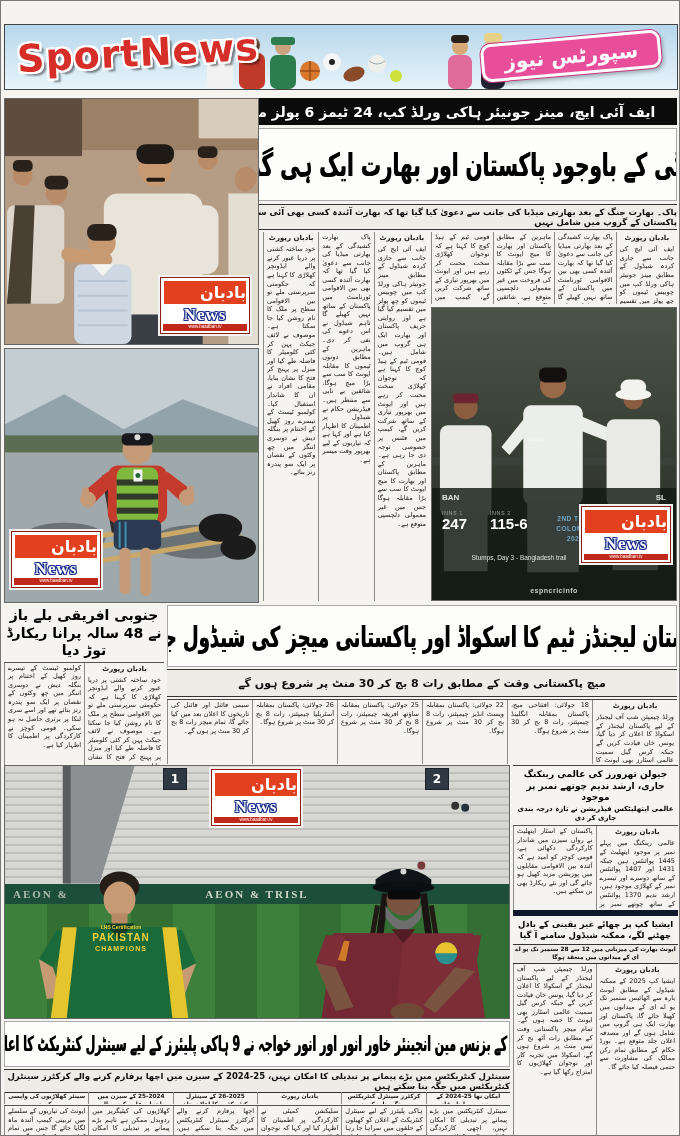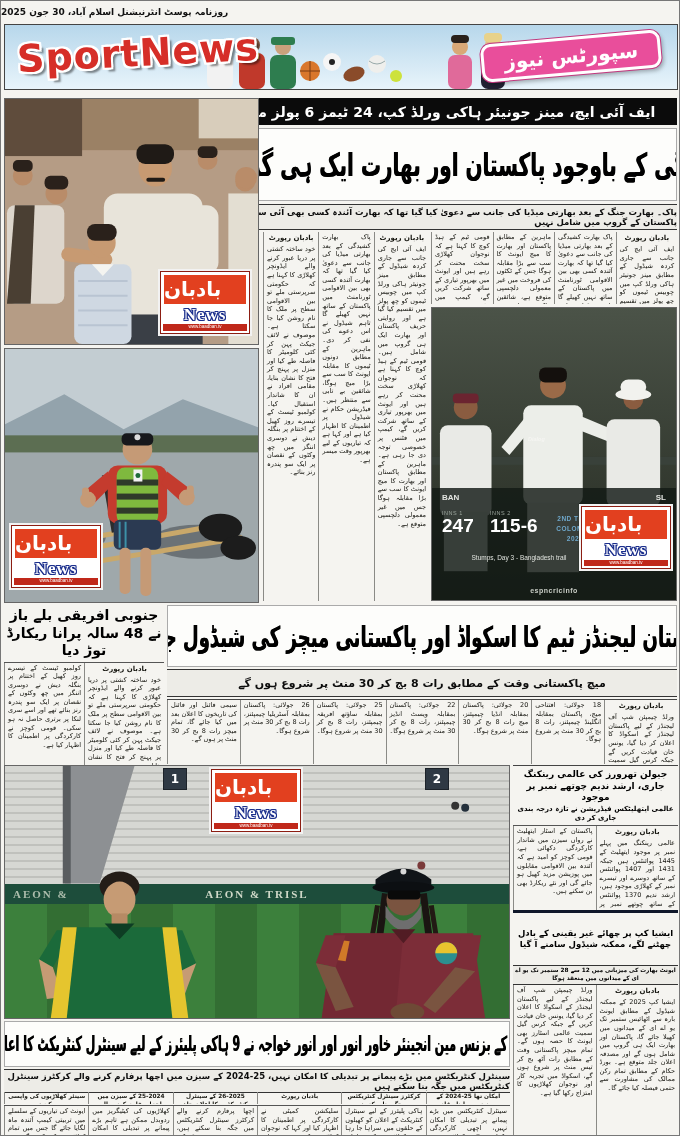--- a/index.html
+++ b/index.html
@@ -30,34 +30,34 @@
   .cols{display:flex;direction:rtl;}
   .c{flex:1;border-left:1px solid #8a8a86;padding:1px 3px;font-size:6.5px;line-height:1.32;
      text-align:justify;color:#15150f;overflow:hidden;direction:rtl;}
   .dl{font-weight:bold;text-align:center;font-size:7px;margin:1px 0 2px;}
   .mh{font-weight:bold;text-align:center;font-size:14px;line-height:1.25;direction:rtl;color:#000;}
   
   .photo{border:1px solid #666;box-sizing:border-box;overflow:hidden;background:#999;}
   .photo svg{display:block;width:100%;height:100%;}
   
   .bn{position:absolute;width:88px;background:#fff;border:1px solid #8c1d12;box-shadow:0 0 0 2px #f2f2f2;}
-  .bn-top{margin:2px 2px 0;background:#e2401f;color:#fff;font-weight:bold;font-size:20px;
-          text-align:left;line-height:1.45;border:1px solid #fff;direction:rtl;}
+  .bn-top{margin:2px 2px 0;background:#e2401f;color:#fff;font-weight:bold;font-size:16px;
+          text-align:right;line-height:1.45;border:1px solid #fff;direction:rtl;}
   .bn-news{text-align:center;font-size:17px;font-weight:bold;color:#fff;letter-spacing:1px;line-height:1.15;
            font-family:"Liberation Serif",serif;
            text-shadow:-1px 0 #1a2e8c,1px 0 #1a2e8c,0 -1px #1a2e8c,0 1px #1a2e8c,
                        -1px -1px #1a2e8c,1px 1px #1a2e8c,-1px 1px #1a2e8c,1px -1px #1a2e8c;}
   .bn-url{margin:0 2px 2px;background:#c0281a;color:#fff;font-size:4.5px;text-align:center;line-height:1.5;
           font-family:"Liberation Sans",sans-serif;}
   
   #scorepanel{position:absolute;left:0;right:0;bottom:0;height:112px;background:rgba(18,26,21,.82);
               color:#e8e8e4;font-family:"Liberation Sans",sans-serif;}
   .sb-team{position:absolute;top:5px;font-size:8px;font-weight:bold;color:#e3e5e1;}
   .sb-lab{font-size:5.5px;color:#9aa49c;letter-spacing:.5px;}
-  .sb-num{font-size:19px;font-weight:bold;color:#fff;line-height:1.1;}
+  .sb-num{font-size:15px;font-weight:bold;color:#fff;line-height:1.1;}
   #sb-test{position:absolute;left:112px;top:26px;width:62px;text-align:center;color:#6fa8cc;
            font-size:6.5px;font-weight:bold;line-height:1.5;letter-spacing:.5px;}
   #sb-status{position:absolute;left:0;right:70px;top:66px;text-align:center;font-size:6.5px;color:#dfe2dd;}
   #sb-brand{position:absolute;left:0;right:0;bottom:6px;text-align:center;font-size:7px;font-weight:bold;color:#c9cdc6;letter-spacing:.5px;}
   
   .numboard{position:absolute;top:2px;width:22px;height:20px;background:#2f3944;color:#fff;font-size:12px;
             font-weight:bold;text-align:center;line-height:20px;border:1px solid #1c2229;}
   #banner{position:absolute;left:0;right:0;top:118px;height:20px;background:#1d4d3b;color:#cfd8c8;
           display:flex;align-items:center;font-family:"Liberation Serif",serif;font-weight:bold;letter-spacing:2px;}
   #banner .b-c{flex:1;text-align:center;font-size:11px;}
@@ -74,21 +74,20 @@
   
   .rhead{font-weight:bold;text-align:center;font-size:8.5px;line-height:1.3;direction:rtl;color:#000;}
   .rsub{background:#edece7;border-top:1px solid #333;border-bottom:1px solid #333;font-weight:bold;
         font-size:5.8px;text-align:center;direction:rtl;line-height:1.35;padding:1px 2px;}
 </style>
 </head>
 <body>
 
 <div id="page">
 
-  <div id="datestrip" class="abs urdu">روزنامہ پوسٹ انٹرنیشنل اسلام آباد، 30 جون 2025</div>
 
   <div id="masthead" class="abs">
     <svg viewBox="0 0 672 66" style="position:absolute;left:0;top:0;width:672px;height:66px" preserveAspectRatio="none">
       <circle cx="215" cy="22" r="8" fill="#d9a877"></circle>
         <rect x="206" y="14" width="18" height="5" rx="2" fill="#fff"></rect>
       <rect x="202" y="30" width="26" height="34" rx="7" fill="#f2f2f2"></rect>
       <circle cx="247" cy="20" r="8" fill="#7a5440"></circle>
         <rect x="234" y="28" width="26" height="36" rx="7" fill="#c0392b"></rect>
       <rect x="240" y="28" width="14" height="6" fill="#e8c832"></rect>
       <circle cx="278" cy="22" r="8" fill="#caa17c"></circle>
@@ -300,21 +299,20 @@
       <div class="c"><span>کولمبو ٹیسٹ کے تیسرے روز کھیل کے اختتام پر بنگلہ دیش نے دوسری اننگز میں چھ وکٹوں کے نقصان پر ایک سو پندرہ رنز بنائے تھے اور اسے سری لنکا پر برتری حاصل نہ ہو سکی۔ قومی کوچز نے کارکردگی پر اطمینان کا اظہار کیا ہے۔</span></div>
     </div>
   </div>
 
   <div class="abs cols" style="left:166px;top:698px;width:510px;height:64px;border-top:1px solid #444;">
     <div class="c">
       <div class="dl">بادبان رپورٹ</div>
       <span>ورلڈ چیمپئن شپ آف لیجنڈز کے لیے پاکستان لیجنڈز کے اسکواڈ کا اعلان کر دیا گیا، یونس خان قیادت کریں گے جبکہ کرس گیل سمیت عالمی اسٹارز بھی ایونٹ کا حصہ ہوں گے۔</span>
     </div>
     <div class="c"><span>18 جولائی: افتتاحی میچ، پاکستان بمقابلہ انگلینڈ چیمپئنز، رات 8 بج کر 30 منٹ پر شروع ہوگا۔</span></div>
-    <div class="c"><span>20 جولائی: پاکستان بمقابلہ انڈیا چیمپئنز، میچ رات 8 بج کر 30 منٹ پر شروع ہوگا۔</span></div>
     <div class="c"><span>22 جولائی: پاکستان بمقابلہ ویسٹ انڈیز چیمپئنز، رات 8 بج کر 30 منٹ پر شروع ہوگا۔</span></div>
     <div class="c"><span>25 جولائی: پاکستان بمقابلہ ساؤتھ افریقہ چیمپئنز، رات 8 بج کر 30 منٹ پر شروع ہوگا۔</span></div>
     <div class="c"><span>26 جولائی: پاکستان بمقابلہ آسٹریلیا چیمپئنز، رات 8 بج کر 30 منٹ پر شروع ہوگا۔</span></div>
     <div class="c"><span>سیمی فائنل اور فائنل کی تاریخوں کا اعلان بعد میں کیا جائے گا، تمام میچز رات 8 بج کر 30 منٹ پر ہوں گے۔</span></div>
   </div>
 
   <div class="abs photo" style="left:3px;top:764px;width:506px;height:254px;background:#d6d7d3;">
     <div class="stands"></div>
     <div class="field"></div>
     <div id="banner">
@@ -356,38 +354,43 @@
       <circle cx="443" cy="188" r="11" fill="#2b8f8f"></circle>
         <path d="M432,188 a11,11 0 0 1 22,0 Z" fill="#e8c32e"></path>
       <polygon points="322,170 342,170 332,202 312,198" fill="#7c2d38"></polygon>
       <polygon points="312,198 332,202 350,242 332,246" fill="#7a5440"></polygon>
       <polygon points="458,170 478,170 472,206 452,202" fill="#7c2d38"></polygon>
       <polygon points="452,202 472,206 432,248 420,240" fill="#7a5440"></polygon>
       <ellipse cx="404" cy="247" rx="17" ry="9" fill="#6e4a36"></ellipse>
     </svg>
     <div class="numboard" style="left:158px;">1</div>
     <div class="numboard" style="left:420px;">2</div>
+    <div id="jersey">
+      <div class="j1">LHS Certification</div>
+      <div class="j2">PAKISTAN</div>
+      <div class="j3">CHAMPIONS</div>
+    </div>
     <div class="bn" style="left:206px;top:3px;">
       <div class="bn-top">بادبان</div>
       <div class="bn-news">News</div>
       <div class="bn-url">www.baadban.tv</div>
     </div>
   </div>
 
   <div class="abs" style="left:512px;top:764px;width:165px;height:372px;border-top:1px solid #444;">
     <div class="rhead" style="padding:3px 2px 1px;font-size:9px;">جیولن تھرورز کی عالمی رینکنگ جاری، ارشد ندیم چوتھے نمبر پر موجود</div>
     <div class="rhead" style="font-size:7px;padding-bottom:2px;border-bottom:1px solid #555;">عالمی ایتھلیٹکس فیڈریشن نے تازہ درجہ بندی جاری کر دی</div>
     <div class="cols" style="height:84px;">
       <div class="c">
         <div class="dl">بادبان رپورٹ</div>
         <span>عالمی رینکنگ میں پہلے نمبر پر موجود ایتھلیٹ کے 1445 پوائنٹس ہیں جبکہ 1431 اور 1407 پوائنٹس کے ساتھ دوسرے اور تیسرے نمبر کے کھلاڑی موجود ہیں، ارشد ندیم 1370 پوائنٹس کے ساتھ چوتھے نمبر پر ہیں۔</span>
       </div>
       <div class="c"><span>پاکستان کے اسٹار ایتھلیٹ نے رواں سیزن میں شاندار کارکردگی دکھائی ہے، قومی کوچز کو امید ہے کہ آئندہ بین الاقوامی مقابلوں میں پوزیشن مزید کھیل ہو جائے گی اور نئے ریکارڈ بھی بن سکتے ہیں۔</span></div>
     </div>
-    <div class="rhead" style="border-top:3px solid #0f172a;padding:15px 2px;">ایشیا کپ پر چھائے غیر یقینی کے بادل چھٹنے لگے، ممکنہ شیڈول سامنے آ گیا</div>
+    <div class="rhead" style="border-top:6px solid #0f172a;padding:3px 2px;">ایشیا کپ پر چھائے غیر یقینی کے بادل چھٹنے لگے، ممکنہ شیڈول سامنے آ گیا</div>
     <div class="rsub">ایونٹ بھارت کی میزبانی میں 12 سے 28 ستمبر تک یو اے ای کے میدانوں میں منعقد ہوگا</div>
     <div class="cols" style="height:196px;">
       <div class="c">
         <div class="dl">بادبان رپورٹ</div>
         <span>ایشیا کپ 2025 کے ممکنہ شیڈول کے مطابق ایونٹ بارہ سے اٹھائیس ستمبر تک یو اے ای کے میدانوں میں کھیلا جائے گا، پاکستان اور بھارت ایک ہی گروپ میں شامل ہوں گے اور مصدقہ اعلان جلد متوقع ہے۔ بورڈ حکام کے مطابق تمام رکن ممالک کی مشاورت سے حتمی فیصلہ کیا جائے گا۔</span>
       </div>
       <div class="c"><span>ورلڈ چیمپئن شپ آف لیجنڈز کے لیے پاکستان لیجنڈز کے اسکواڈ کا اعلان کر دیا گیا، یونس خان قیادت کریں گے جبکہ کرس گیل سمیت عالمی اسٹارز بھی ایونٹ کا حصہ ہوں گے۔ تمام میچز پاکستانی وقت کے مطابق رات آٹھ بج کر تیس منٹ پر شروع ہوں گے، اسکواڈ میں تجربہ کار اور نوجوان کھلاڑیوں کا امتزاج رکھا گیا ہے۔</span></div>
     </div>
   </div>
 

